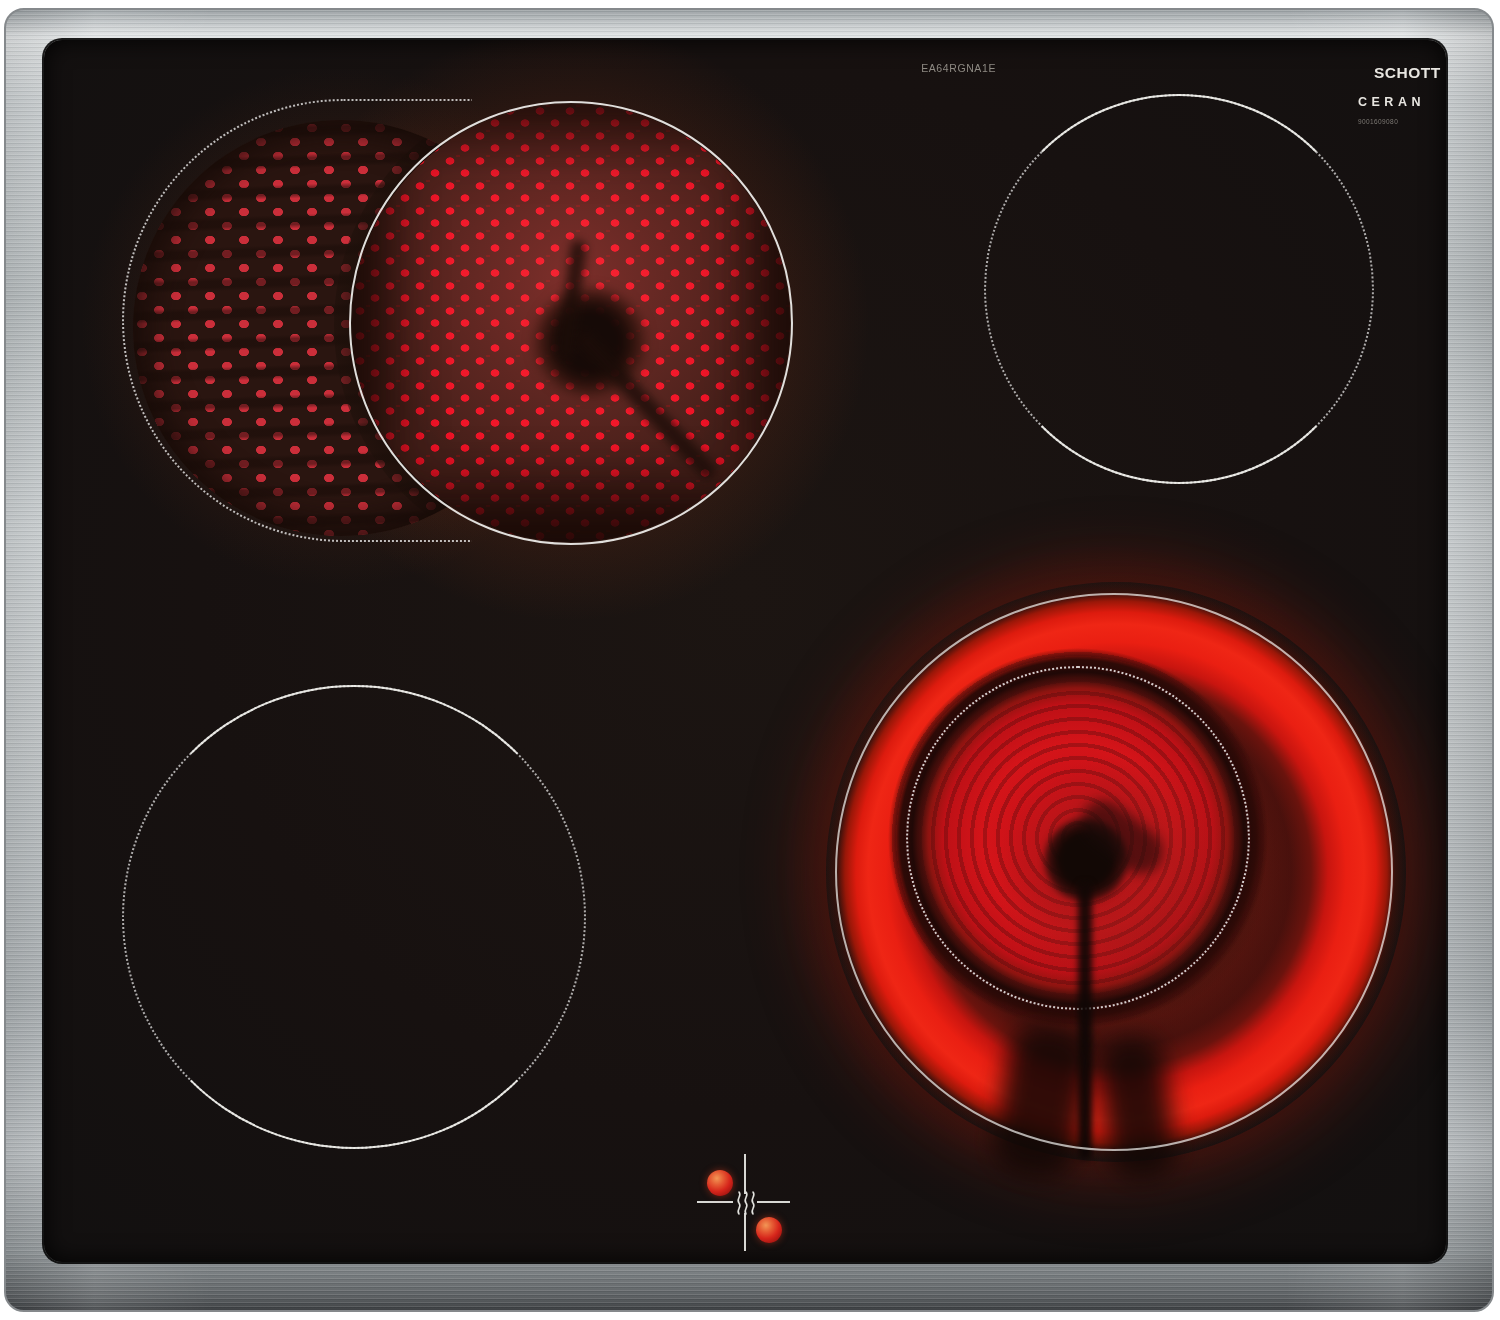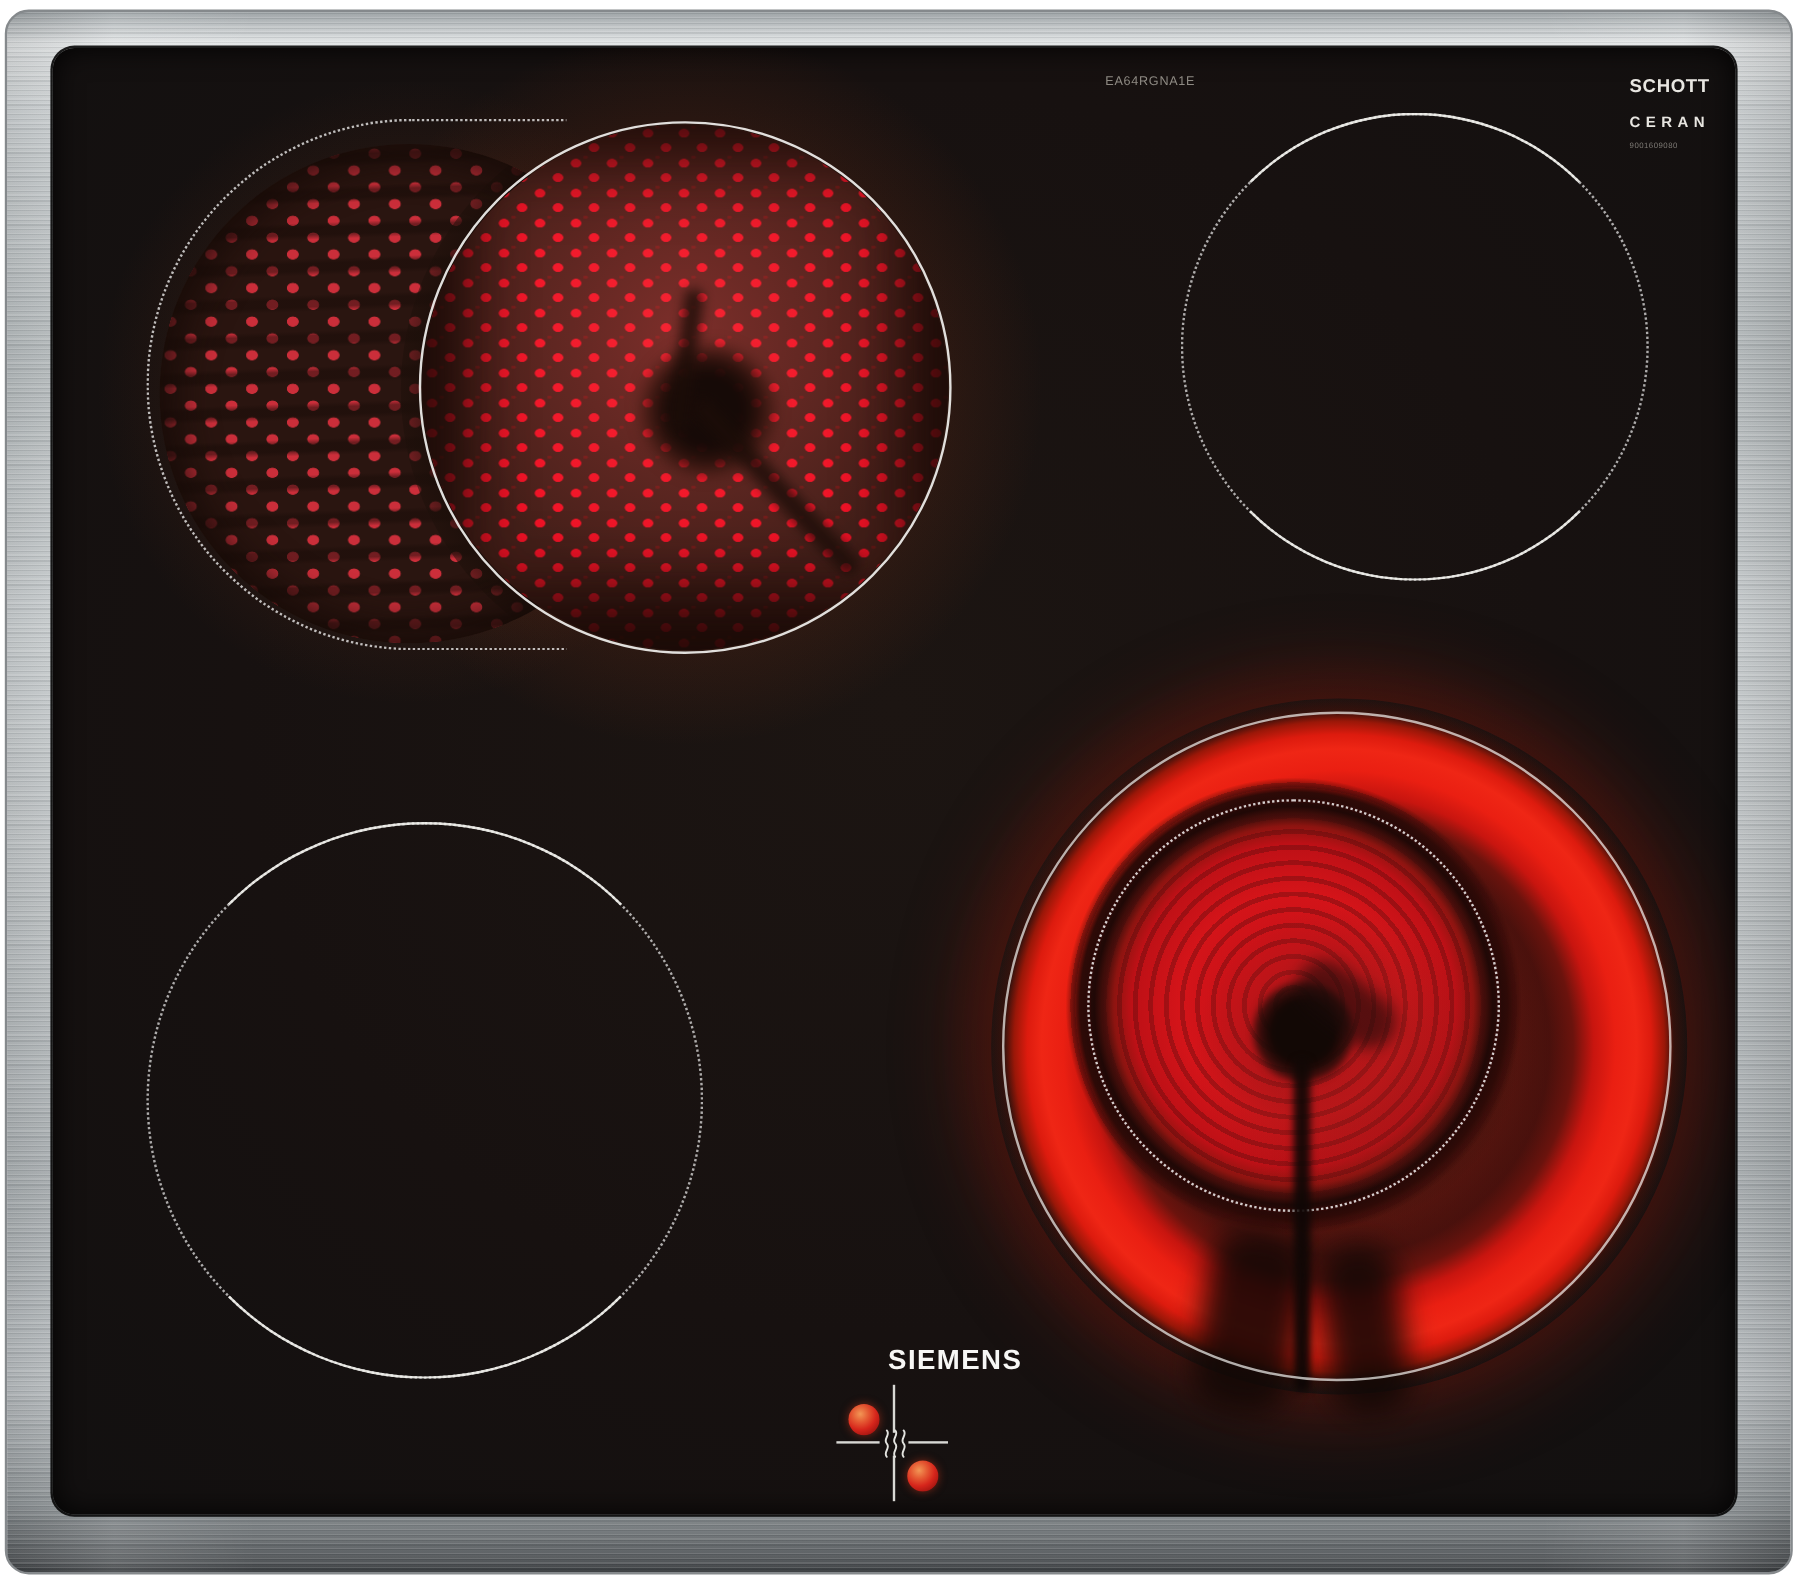--- a/index.html
+++ b/index.html
@@ -24,21 +24,21 @@
   .glass{position:absolute;left:44px;top:40px;width:1402px;height:1222px;border-radius:18px;
     background:radial-gradient(ellipse at 50% 45%, #1c1512 0%, #171110 55%, #121010 100%);
     box-shadow:0 0 0 2px rgba(6,6,6,0.9), inset 0 0 24px rgba(0,0,0,0.9);
     overflow:hidden;}
   .glass *{position:absolute;box-sizing:border-box;}
 
   
   .model-label{left:552px;top:22px;width:400px;text-align:right;font-size:10.5px;
     color:#8e8a83;letter-spacing:0.6px;}
   .schott{left:1314px;top:24px;width:120px;color:#e8e6e1;}
-  .schott .l1{position:static;display:block;font-size:15.5px;font-weight:bold;letter-spacing:0.5px;}
+  .schott .l1{position:static;display:block;font-size:15.5px;font-weight:bold;letter-spacing:0.5px;margin-left:16px;}
   .schott .l2{position:static;display:block;font-size:12.5px;font-weight:bold;letter-spacing:4.5px;margin-top:13px;}
   .schott .serial{position:static;display:block;font-size:6.5px;color:#7d7974;margin-top:9px;letter-spacing:0.4px;}
   .brand{left:552px;top:1080px;width:400px;text-align:center;font-size:23px;font-weight:bold;
     color:#f7f7f5;letter-spacing:1.2px;}
 
   
   .halo{border-radius:50%;}
   .halo-crescent{left:27px;top:17px;width:540px;height:540px;
     background:radial-gradient(circle,rgba(130,55,25,0.20) 0 35%,rgba(130,55,25,0) 68%);}
   .halo-main{left:217px;top:-27px;width:620px;height:620px;
@@ -181,21 +181,20 @@
     <div class="br-ring-glow"></div>
     <div class="br-disc"></div>
     <div class="br-dotted"></div>
     <div class="br-blob"></div>
     <div class="br-curl"></div>
     <div class="br-stem"></div>
     <div class="br-shadow-left"></div>
     <div class="br-shadow-right"></div>
     <div class="br-white-ring"></div>
 
-    <div class="brand">SIEMENS</div>
 
     <div class="mark cross-v-top"></div>
     <div class="mark cross-v-bottom"></div>
     <div class="mark cross-h-left"></div>
     <div class="mark cross-h-right"></div>
     <div class="sss">
       <svg width="24" height="26" viewBox="0 0 24 26">
         <path d="M5 2 C 8.5 6, 1.5 9, 5 13 C 8.5 17, 1.5 20, 5 24" fill="none" stroke="#e3e3df" stroke-width="1.6" stroke-linecap="round"></path>
         <path d="M12 2 C 15.5 6, 8.5 9, 12 13 C 15.5 17, 8.5 20, 12 24" fill="none" stroke="#e3e3df" stroke-width="1.6" stroke-linecap="round"></path>
         <path d="M19 2 C 22.5 6, 15.5 9, 19 13 C 22.5 17, 15.5 20, 19 24" fill="none" stroke="#e3e3df" stroke-width="1.6" stroke-linecap="round"></path>

